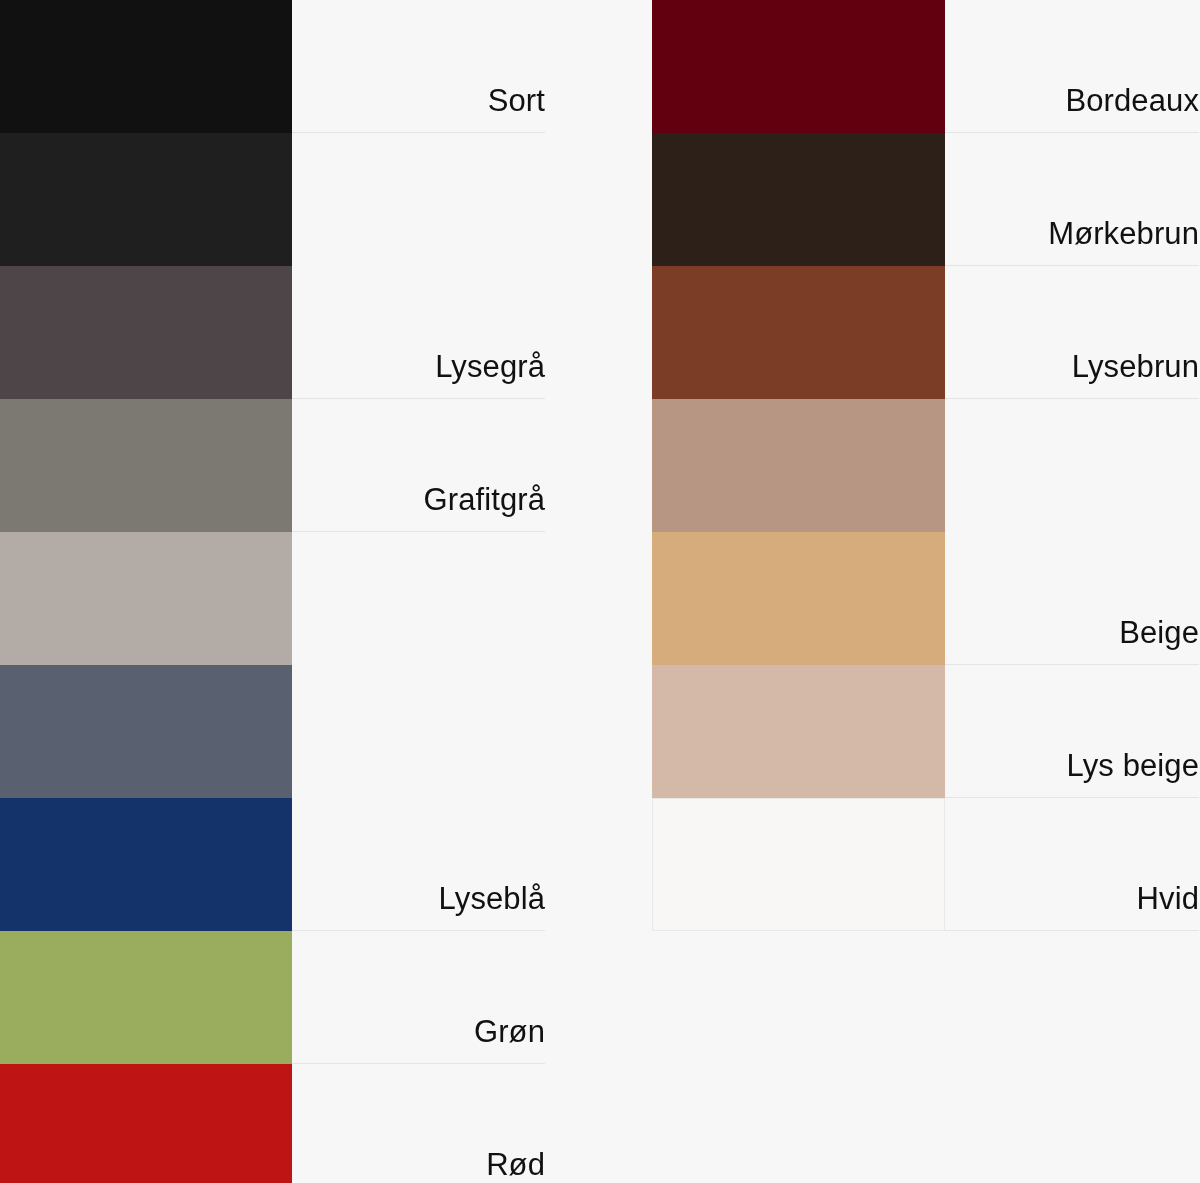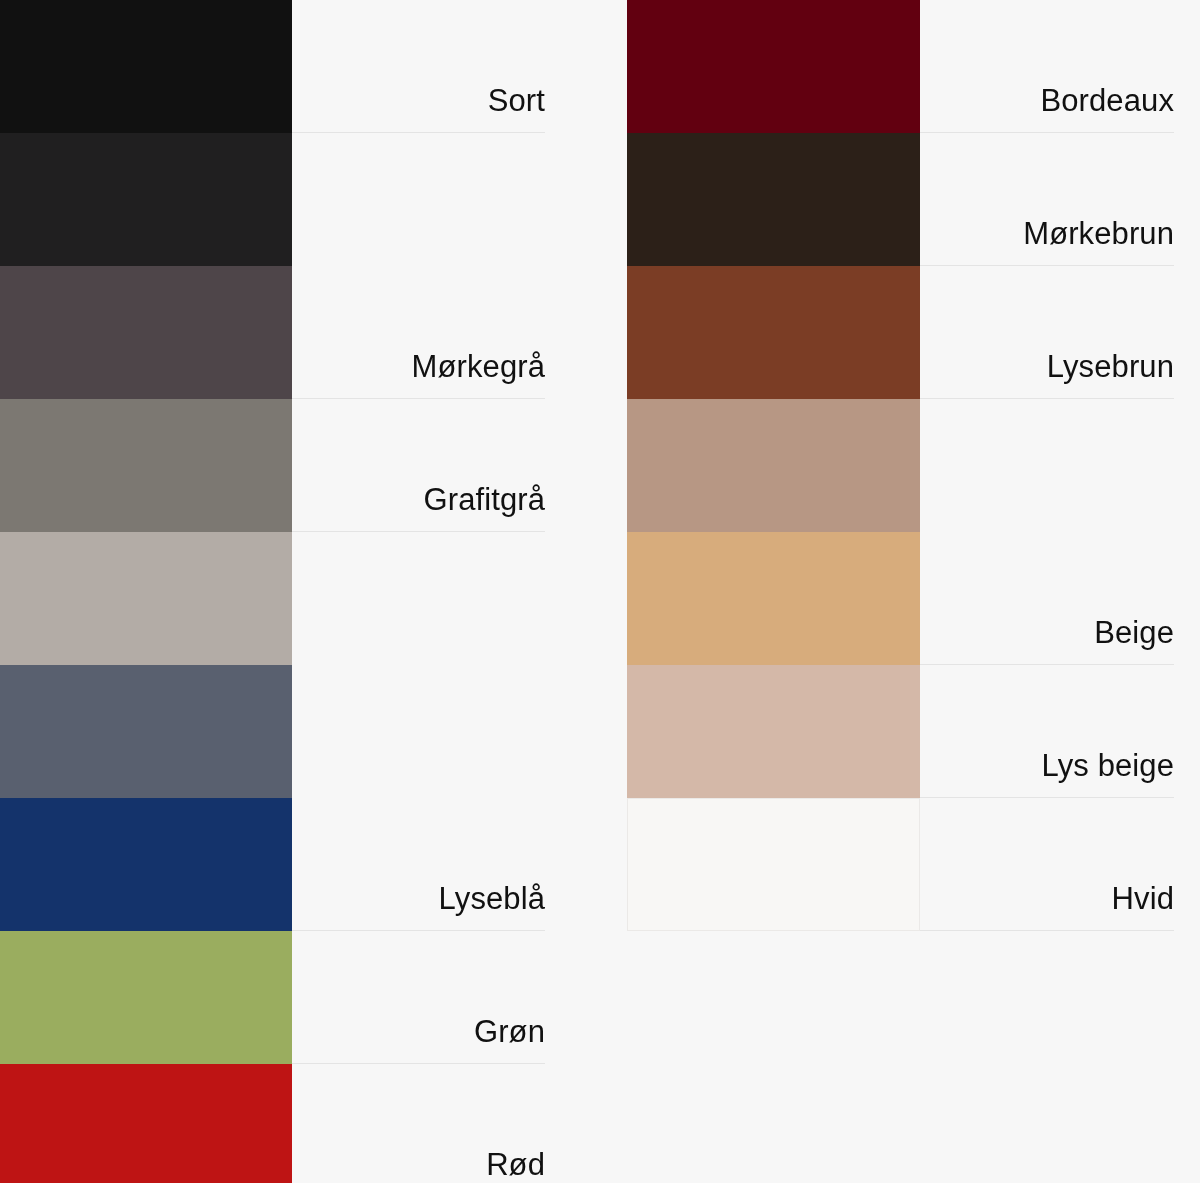--- a/index.html
+++ b/index.html
@@ -24,21 +24,21 @@
   }
 
   
   .palette-column {
     position: absolute;
     top: 0;
     display: flex;
     flex-direction: column;
   }
   #column-left  { left: 0px;   width: 545px; }
-  #column-right { left: 627px; width: 547px; }
+  #column-right { left: 652px; width: 547px; }
 
   
   .swatch-row {
     display: flex;
     flex-direction: row;
     align-items: stretch;
     height: 133px;
     box-sizing: border-box;
   }
 
@@ -86,21 +86,21 @@
         <div class="swatch-label-cell">
           <span class="swatch-label">Sort</span>
         </div>
       </div>
       <div class="swatch-row">
         <div class="swatch-chip" style="background-color: rgb(32, 31, 32);"></div>
       </div>
       <div class="swatch-row">
         <div class="swatch-chip" style="background-color: rgb(78, 69, 73);"></div>
         <div class="swatch-label-cell">
-          <span class="swatch-label">Mørkegrå</span>
+          <span class="swatch-label">Lysegrå</span>
         </div>
       </div>
       <div class="swatch-row">
         <div class="swatch-chip" style="background-color: rgb(124, 120, 114);"></div>
         <div class="swatch-label-cell">
           <span class="swatch-label">Grafitgrå</span>
         </div>
       </div>
       <div class="swatch-row">
         <div class="swatch-chip" style="background-color: rgb(179, 172, 166);"></div>

